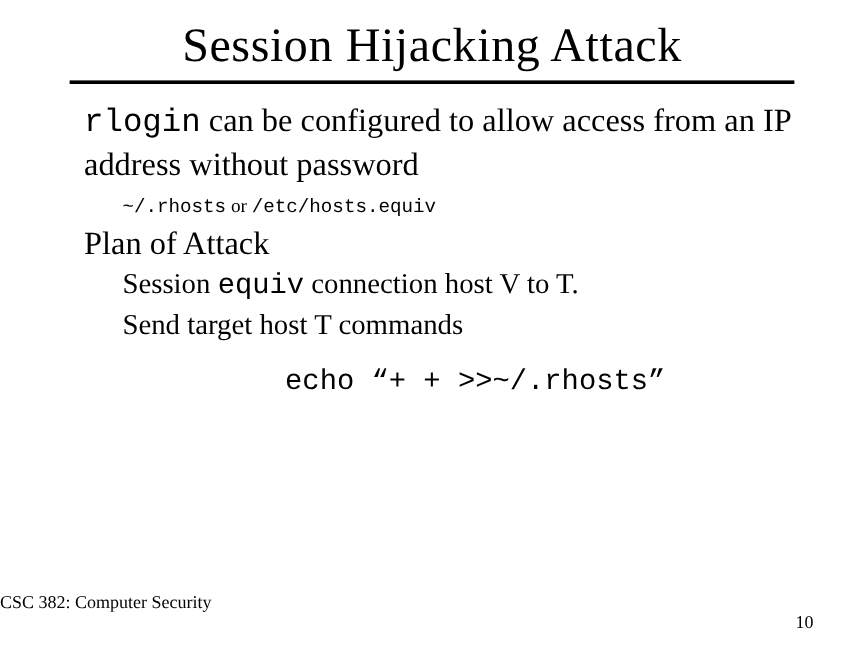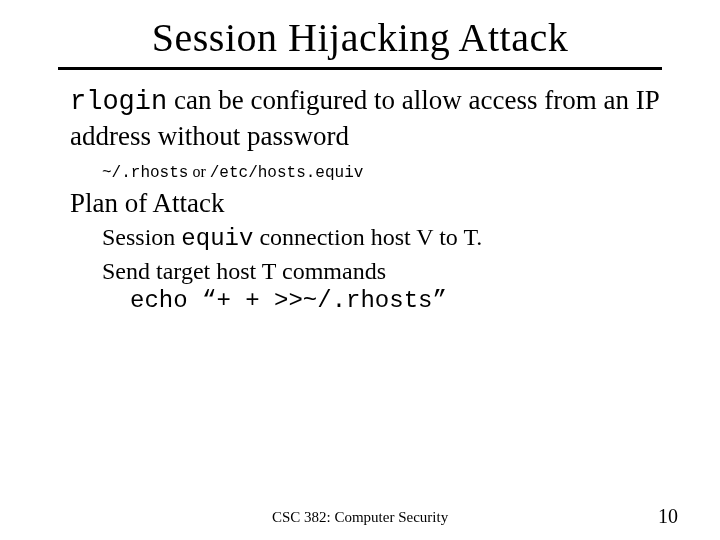--- a/index.html
+++ b/index.html
@@ -36,39 +36,40 @@
   }
   .sub1 {
     margin: 8px 0 0 32px;
     font-size: 16px;
   }
   .sub2 {
     margin: 2px 0 0 32px;
     font-size: 24px;
   }
   .sub3 {
-    margin: 0 0 0 60px;
+    margin: 18px 0 0 60px;
     font-size: 24px;
+    text-align: center;
   }
   .mono {
     font-family: Liberation Mono, monospace;
   }
   .footer-center {
     position: absolute;
-    bottom: 28px;
+    bottom: 42px;
     left: 0;
     right: 0;
-    text-align: center;
+    text-align: left;
     font-size: 15px;
   }
   .footer-right {
     position: absolute;
     bottom: 26px;
     right: 42px;
-    font-size: 20px;
+    font-size: 15px;
   }
 </style>
 </head>
 <body>
 
 <div class="slide">
 
   <div class="title">Session Hijacking Attack</div>
   <hr class="rule">
 

